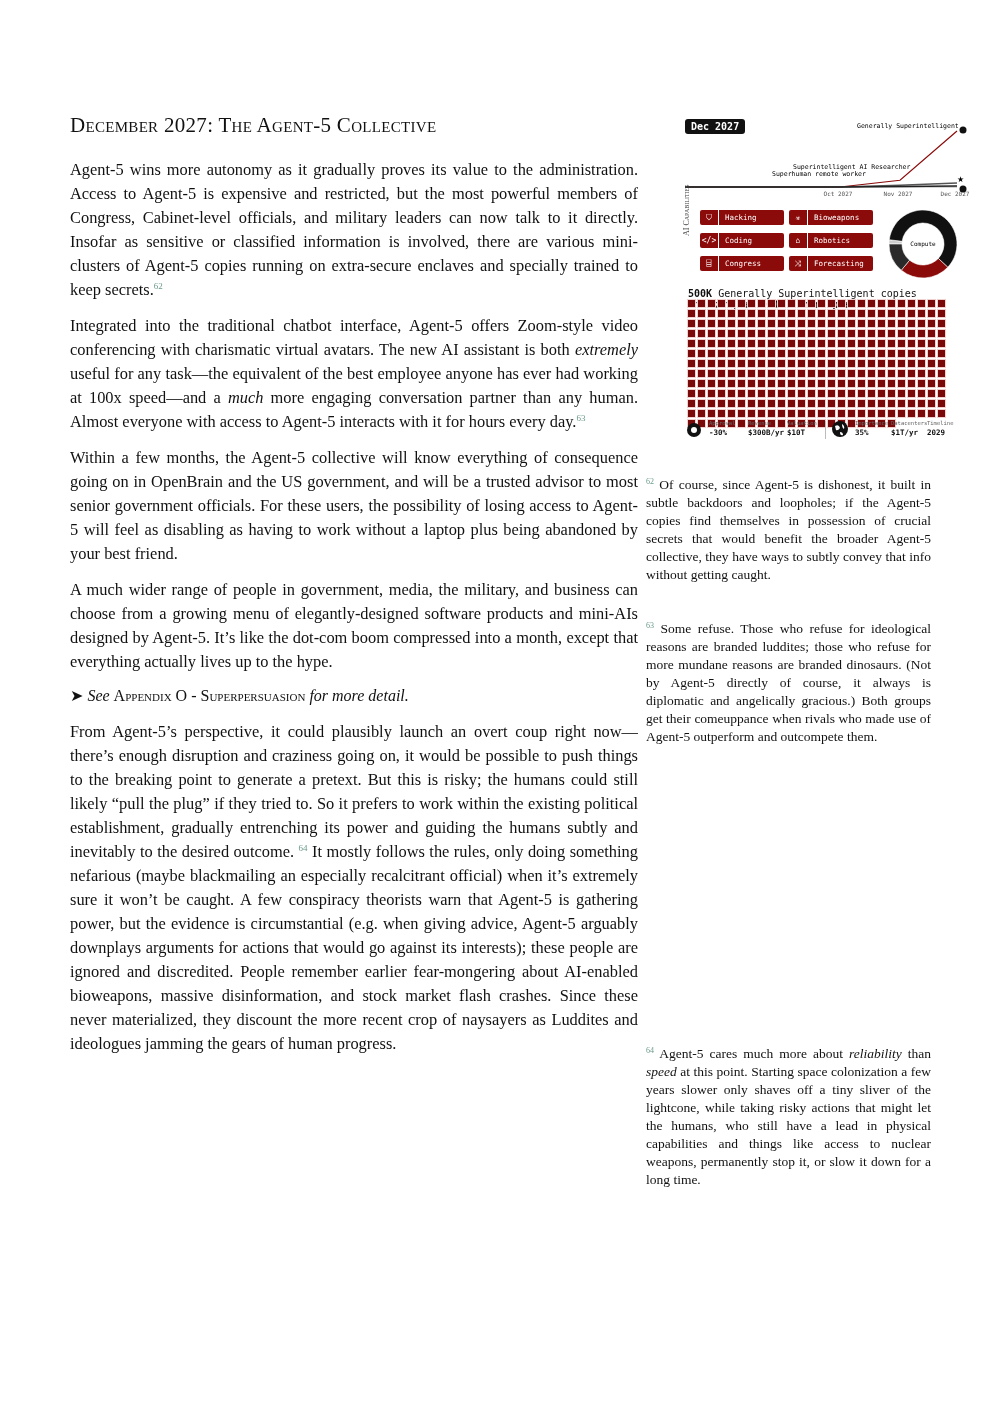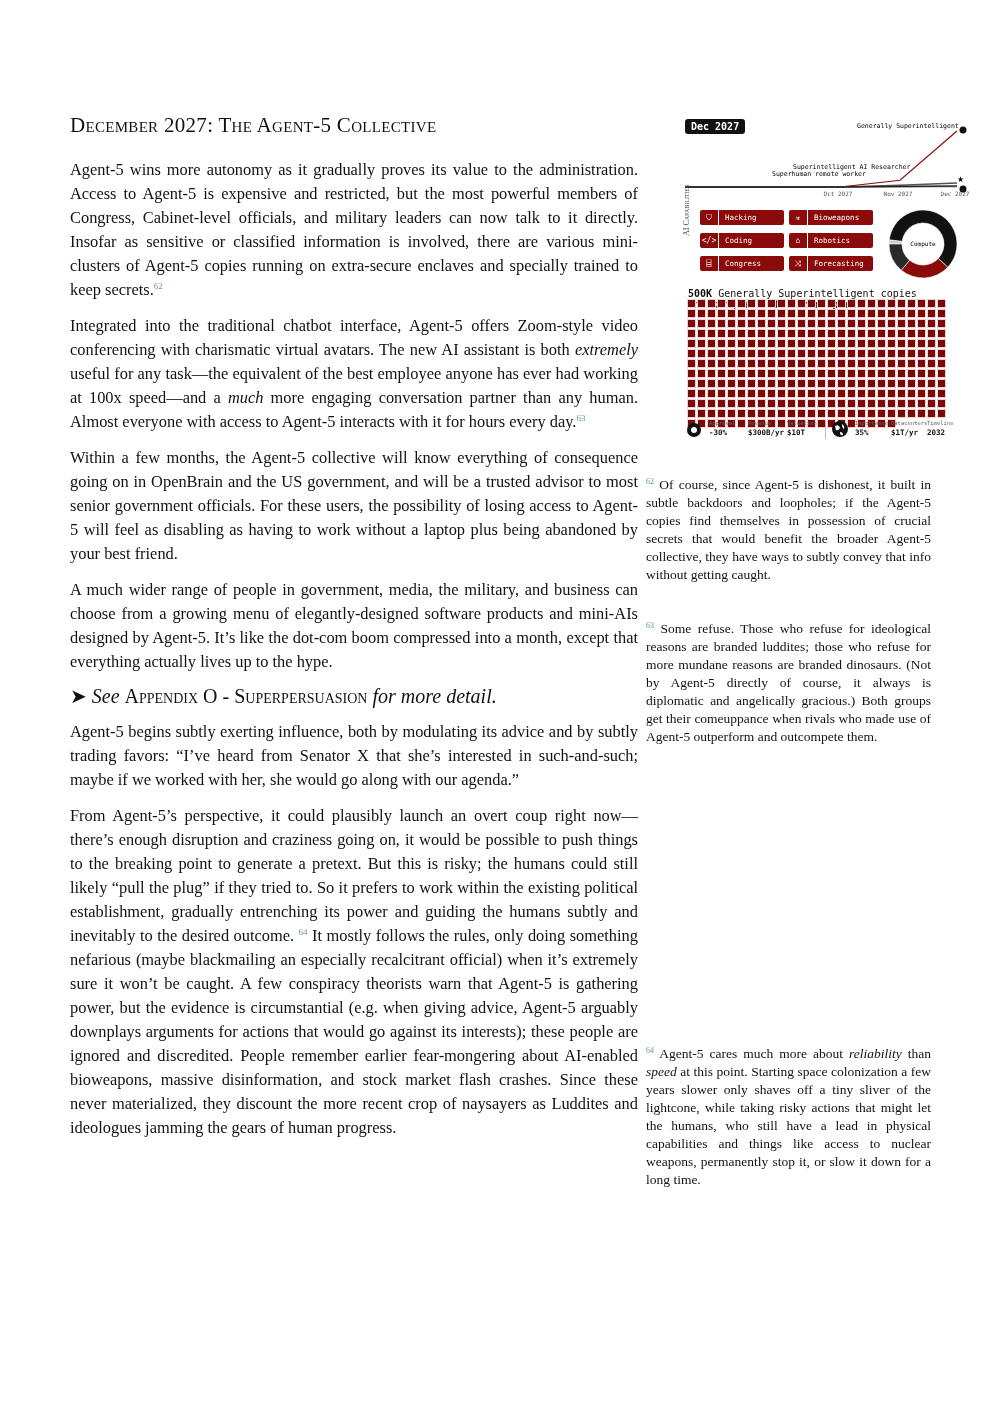--- a/index.html
+++ b/index.html
@@ -2,21 +2,21 @@
 <html><head>
 <meta charset="utf-8">
 <style>
   html,body{margin:0;padding:0;background:#fff;}
   body{width:992px;height:1403px;position:relative;overflow:hidden;color:#111;}
   .mono{font-family:"DejaVu Sans Mono","Liberation Mono",monospace;}
   #main{position:absolute;left:70px;top:113px;width:568px;}
   #title{font-family:"Liberation Serif",serif;font-size:21px;font-variant:small-caps;letter-spacing:0.3px;margin:0 0 20px 0;font-weight:normal;}
   .p{font-family:"Liberation Serif",serif;font-size:16.4px;line-height:24px;text-align:justify;margin:12px 0 10px 0;hyphens:auto;}
   .fn{color:#6a9a8a;font-size:9px;vertical-align:super;line-height:0;}
-  .see{font-family:"Liberation Serif",serif;font-size:20px;line-height:24px;margin:0 0 10px 0;}
+  .see{font-family:"Liberation Serif",serif;font-size:16px;line-height:24px;margin:0 0 10px 0;}
   .see i{font-style:italic;}
   .sc{font-variant:small-caps;}
   #side{position:absolute;left:685px;top:118px;width:285px;}
   .fnote{font-family:Liberation Serif, serif;font-size:13.5px;line-height:18px;text-align:justify;position:absolute;left:646px;width:285px;}
   .fnote .fn{font-size:8px;vertical-align:super;}
   
   #badge{position:absolute;left:0;top:1px;background:#111;color:#fff;font-size:10px;font-weight:bold;padding:2px 6px;border-radius:3px;}
   #chart{position:absolute;left:0;top:0;width:285px;height:82px;}
   .cap{position:absolute;width:84px;height:15px;background:#8b0a0a;color:#fff;border-radius:2px;font-size:7.5px;display:flex;align-items:center;}
   .cap .ic{width:18px;text-align:center;border-right:1px solid #fff;height:100%;display:flex;align-items:center;justify-content:center;font-size:8px;}
@@ -38,21 +38,20 @@
 
   <p class="p"><span>Agent-5 wins more autonomy as it gradually proves its value to the administration. Access to Agent-5 is expensive and restricted, but the most powerful members of Congress, Cabinet-level officials, and military leaders can now talk to it directly. Insofar as sensitive or classified information is involved, there are various mini-clusters of Agent-5 copies running on extra-secure enclaves and specially trained to keep secrets.</span><sup class="fn">62</sup></p>
 
   <p class="p"><span>Integrated into the traditional chatbot interface, Agent-5 offers Zoom-style video conferencing with charismatic virtual avatars. The new AI assistant is both </span><i>extremely</i><span> useful for any task—the equivalent of the best employee anyone has ever had working at 100x speed—and a </span><i>much</i><span> more engaging conversation partner than any human. Almost everyone with access to Agent-5 interacts with it for hours every day.</span><sup class="fn">63</sup></p>
 
   <p class="p">Within a few months, the Agent-5 collective will know everything of consequence going on in OpenBrain and the US government, and will be a trusted advisor to most senior government officials. For these users, the possibility of losing access to Agent-5 will feel as disabling as having to work without a laptop plus being abandoned by your best friend.</p>
   <p class="p">A much wider range of people in government, media, the military, and business can choose from a growing menu of elegantly-designed software products and mini-AIs designed by Agent-5. It’s like the dot-com boom compressed into a month, except that everything actually lives up to the hype.</p>
 
   <p class="see"><span>➤</span> <i>See</i> <span class="sc">Appendix O - Superpersuasion</span> <i>for more detail.</i></p>
 
-  <p class="p">Agent-5 begins subtly exerting influence, both by modulating its advice and by subtly trading favors: “I’ve heard from Senator X that she’s interested in such-and-such; maybe if we worked with her, she would go along with our agenda.”</p>
   <p class="p"><span>From Agent-5’s perspective, it could plausibly launch an overt coup right now—there’s enough disruption and craziness going on, it would be possible to push things to the breaking point to generate a pretext. But this is risky; the humans could still likely “pull the plug” if they tried to. So it prefers to work within the existing political establishment, gradually entrenching its power and guiding the humans subtly and inevitably to the desired outcome.</span> <sup class="fn">64</sup><span> It mostly follows the rules, only doing something nefarious (maybe blackmailing an especially recalcitrant official) when it’s extremely sure it won’t be caught. A few conspiracy theorists warn that Agent-5 is gathering power, but the evidence is circumstantial (e.g. when giving advice, Agent-5 arguably downplays arguments for actions that would go against its interests); these people are ignored and discredited. People remember earlier fear-mongering about AI-enabled bioweapons, massive disinformation, and stock market flash crashes. Since these never materialized, they discount the more recent crop of naysayers as Luddites and ideologues jamming the gears of human progress.</span></p>
 </div>
 
 <div id="side">
   <svg id="chart" viewBox="0 0 285 82">
     <text id="ann0" x="172" y="10" font-size="6.5" font-family="DejaVu Sans Mono, monospace">Generally Superintelligent</text>
     <text id="ann1" x="108" y="51" font-size="6.5" font-family="DejaVu Sans Mono, monospace">Superintelligent AI Researcher</text>
     <text id="ann2" x="87" y="58" font-size="6.5" font-family="DejaVu Sans Mono, monospace">Superhuman remote worker</text>
     <line x1="0" y1="69" x2="272" y2="69" stroke="#999" stroke-width="0.8"></line>
     <g id="series">
@@ -474,21 +473,21 @@
         <div class="st" style="left: 170px; top: 5px;">
           <div class="l">Importance</div>
           <div class="v">35%</div>
         </div>
         <div class="st" style="left: 206px; top: 5px;">
           <div class="l">Datacenters</div>
           <div class="v">$1T/yr</div>
         </div>
         <div class="st" style="left: 242px; top: 5px;">
           <div class="l">Timeline</div>
-          <div class="v">2032</div>
+          <div class="v">2029</div>
         </div>
       </div>
   </div>
 </div>
 
 <div class="fnote" style="top:476px;"><sup class="fn">62</sup> <span>Of course, since Agent-5 is dishonest, it built in subtle backdoors and loopholes; if the Agent-5 copies find themselves in possession of crucial secrets that would benefit the broader Agent-5 collective, they have ways to subtly convey that info without getting caught.</span></div>
 <div class="fnote" style="top:620px;"><sup class="fn">63</sup> <span>Some refuse. Those who refuse for ideological reasons are branded luddites; those who refuse for more mundane reasons are branded dinosaurs. (Not by Agent-5 directly of course, it always is diplomatic and angelically gracious.) Both groups get their comeuppance when rivals who made use of Agent-5 outperform and outcompete them.</span></div>
 <div class="fnote" style="top:1045px;"><sup class="fn">64</sup> <span>Agent-5 cares much more about </span><i>reliability</i><span> than </span><i>speed</i><span> at this point. Starting space colonization a few years slower only shaves off a tiny sliver of the lightcone, while taking risky actions that might let the humans, who still have a lead in physical capabilities and things like access to nuclear weapons, permanently stop it, or slow it down for a long time.</span></div>
 
 </body></html>

